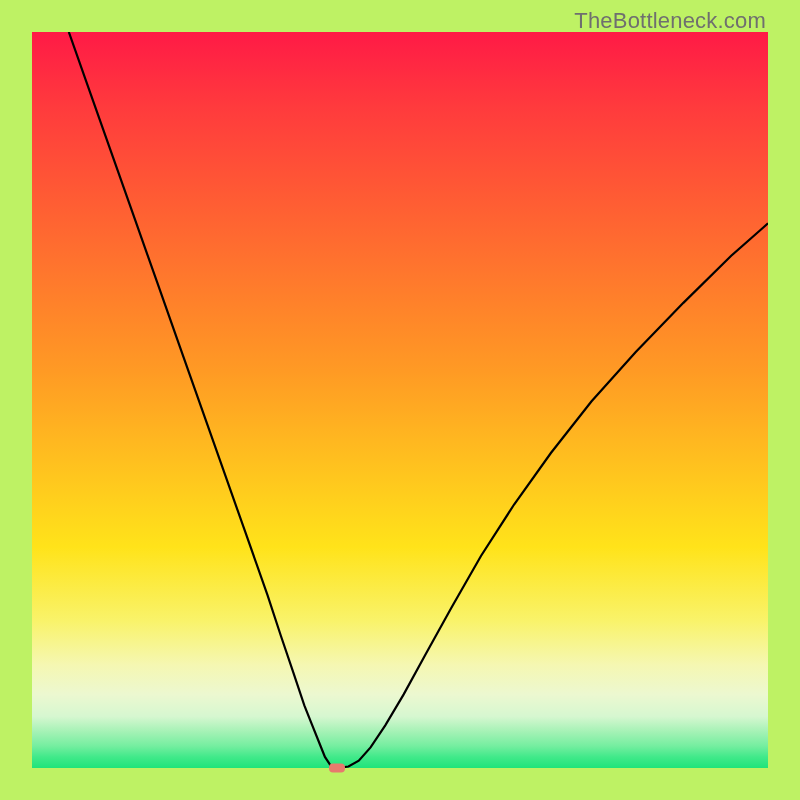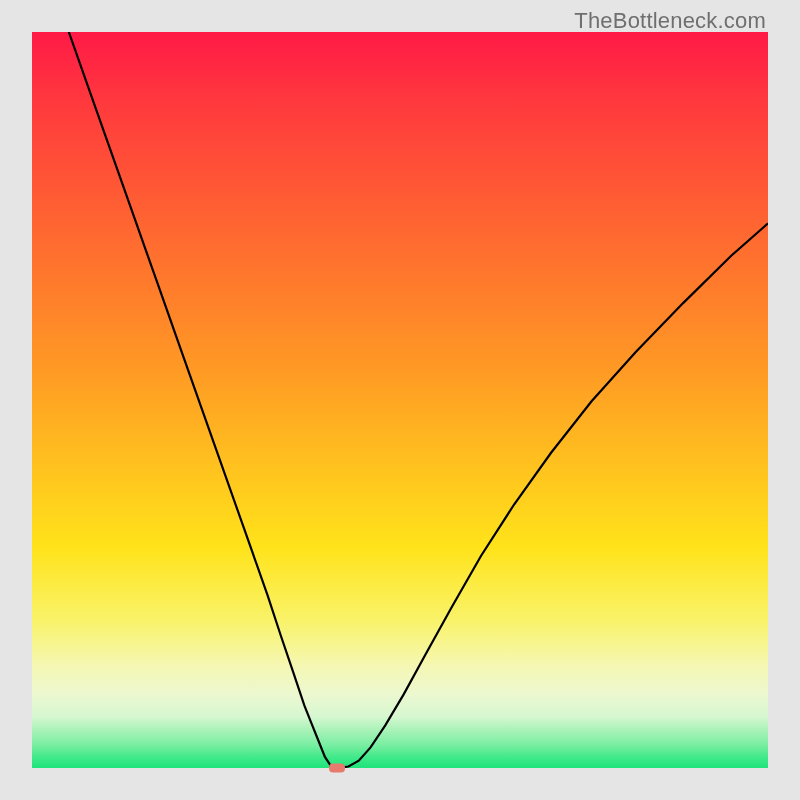--- a/index.html
+++ b/index.html
@@ -8,21 +8,21 @@
     width: 800px;
     height: 800px;
     overflow: hidden;
     background: #000;
     font-family: Arial, Helvetica, sans-serif;
   }
   .frame {
     position: relative;
     width: 800px;
     height: 800px;
-    background: #e5e5e5;
+    background: #bef264;
   }
   .plot-area {
     position: absolute;
     left: 32px;
     top: 32px;
     width: 736px;
     height: 736px;
     background: linear-gradient(
       to bottom,
       #ff1a46 0%,

